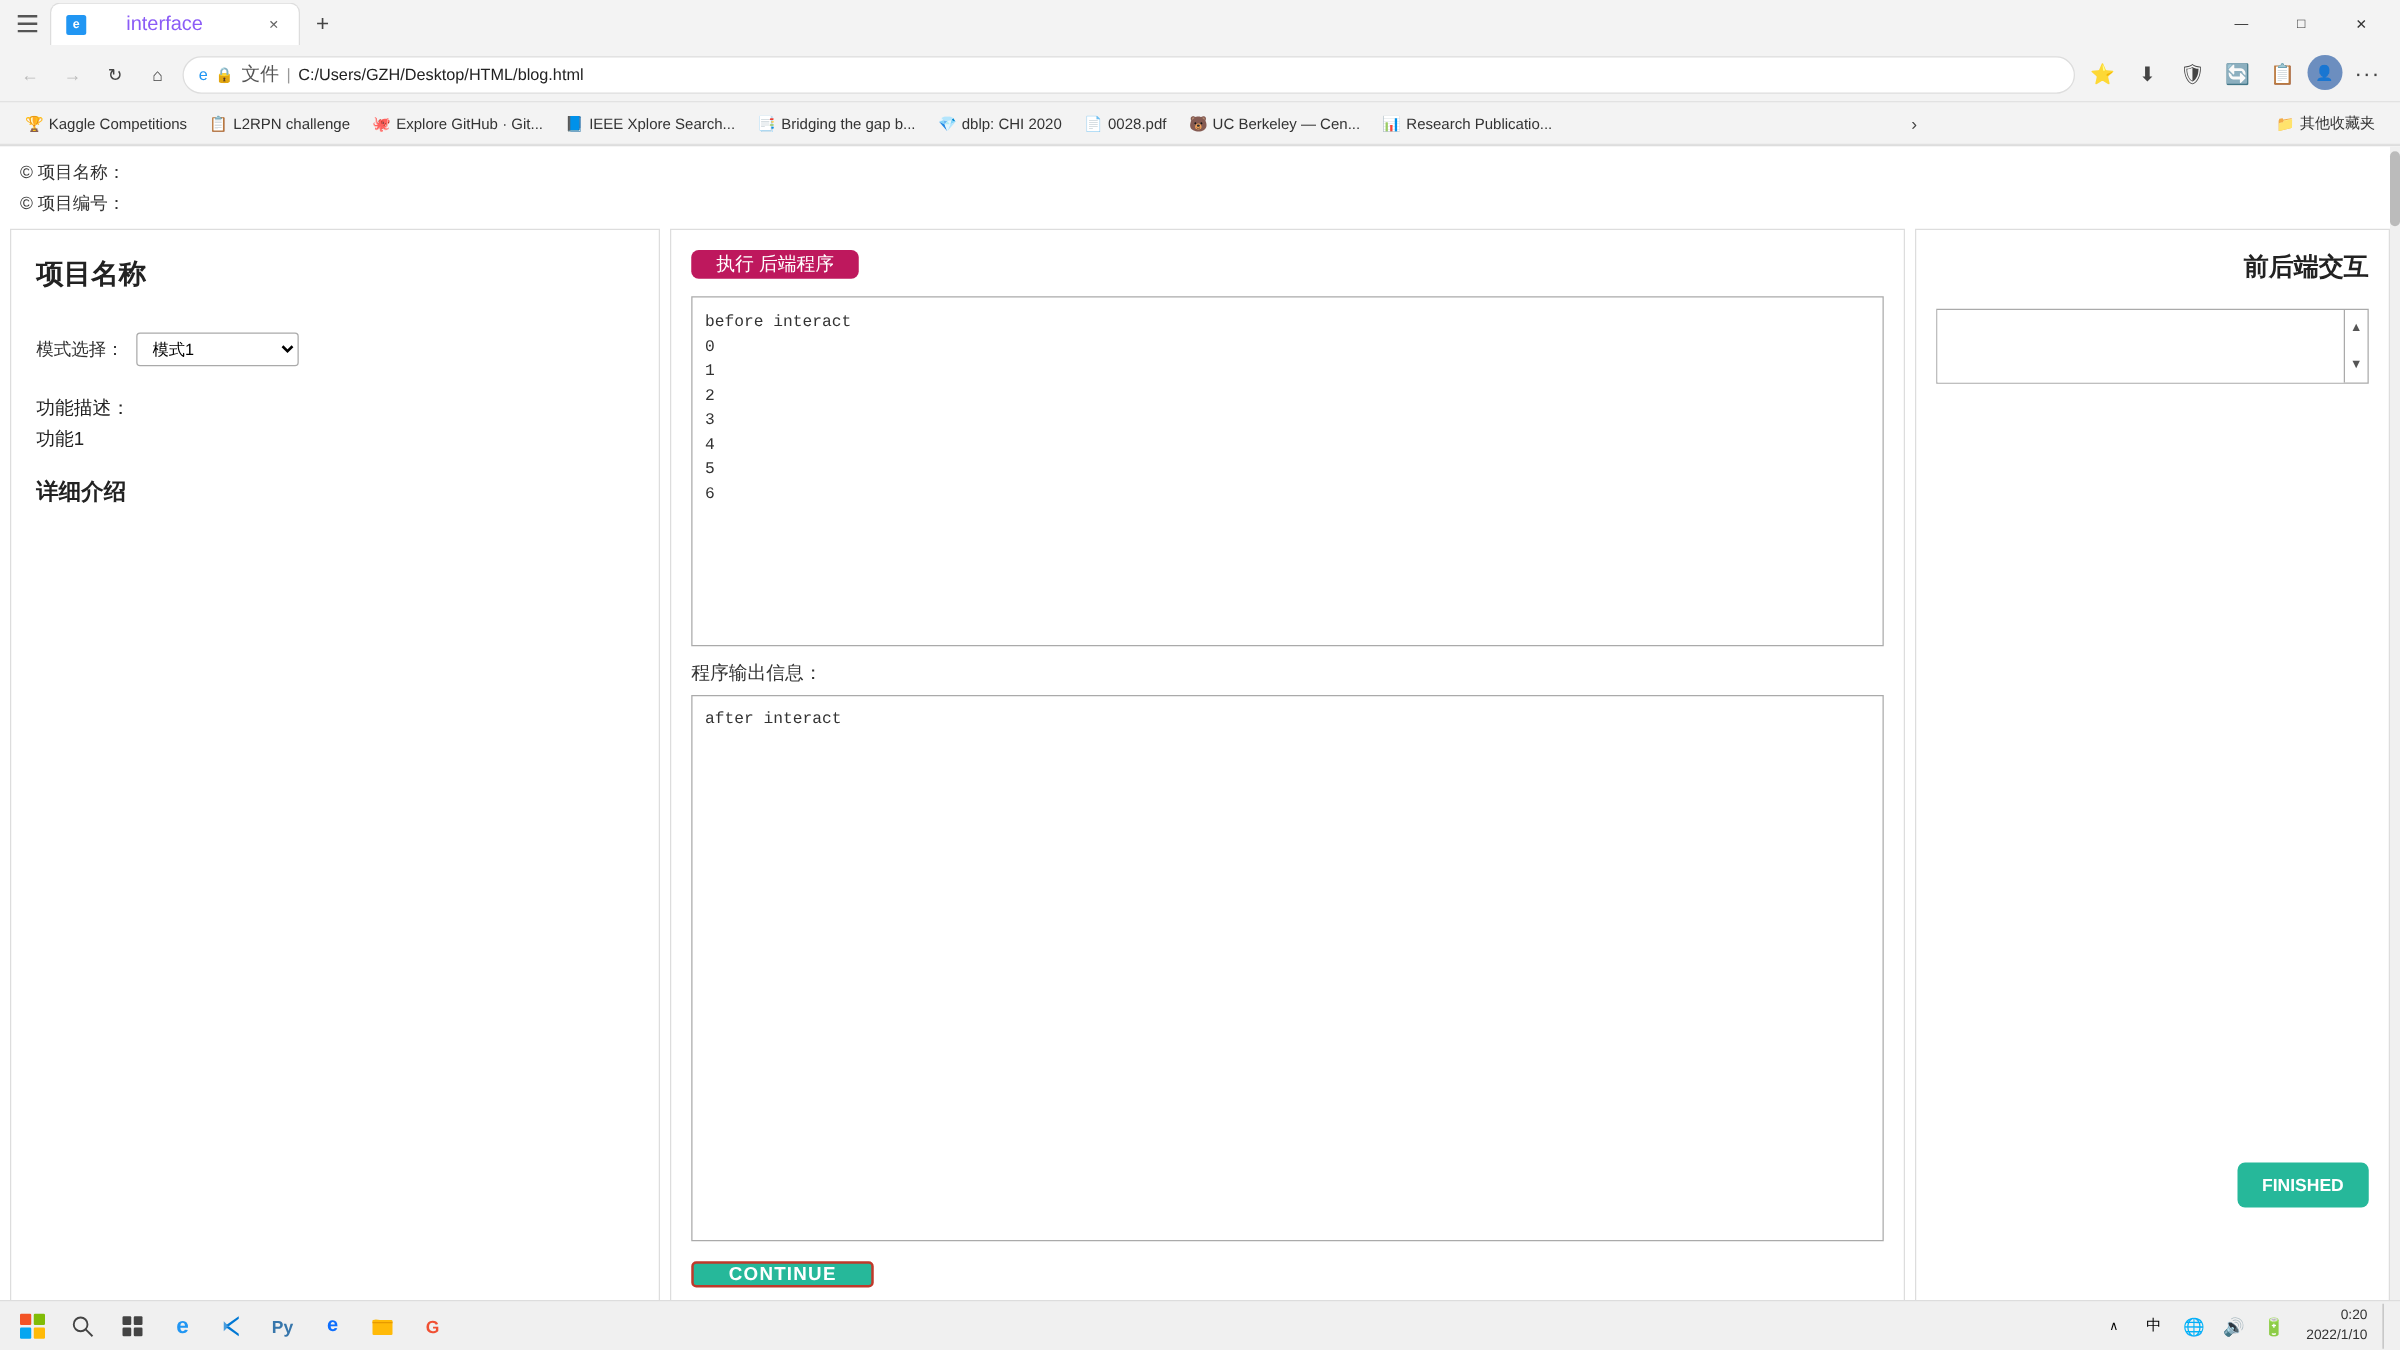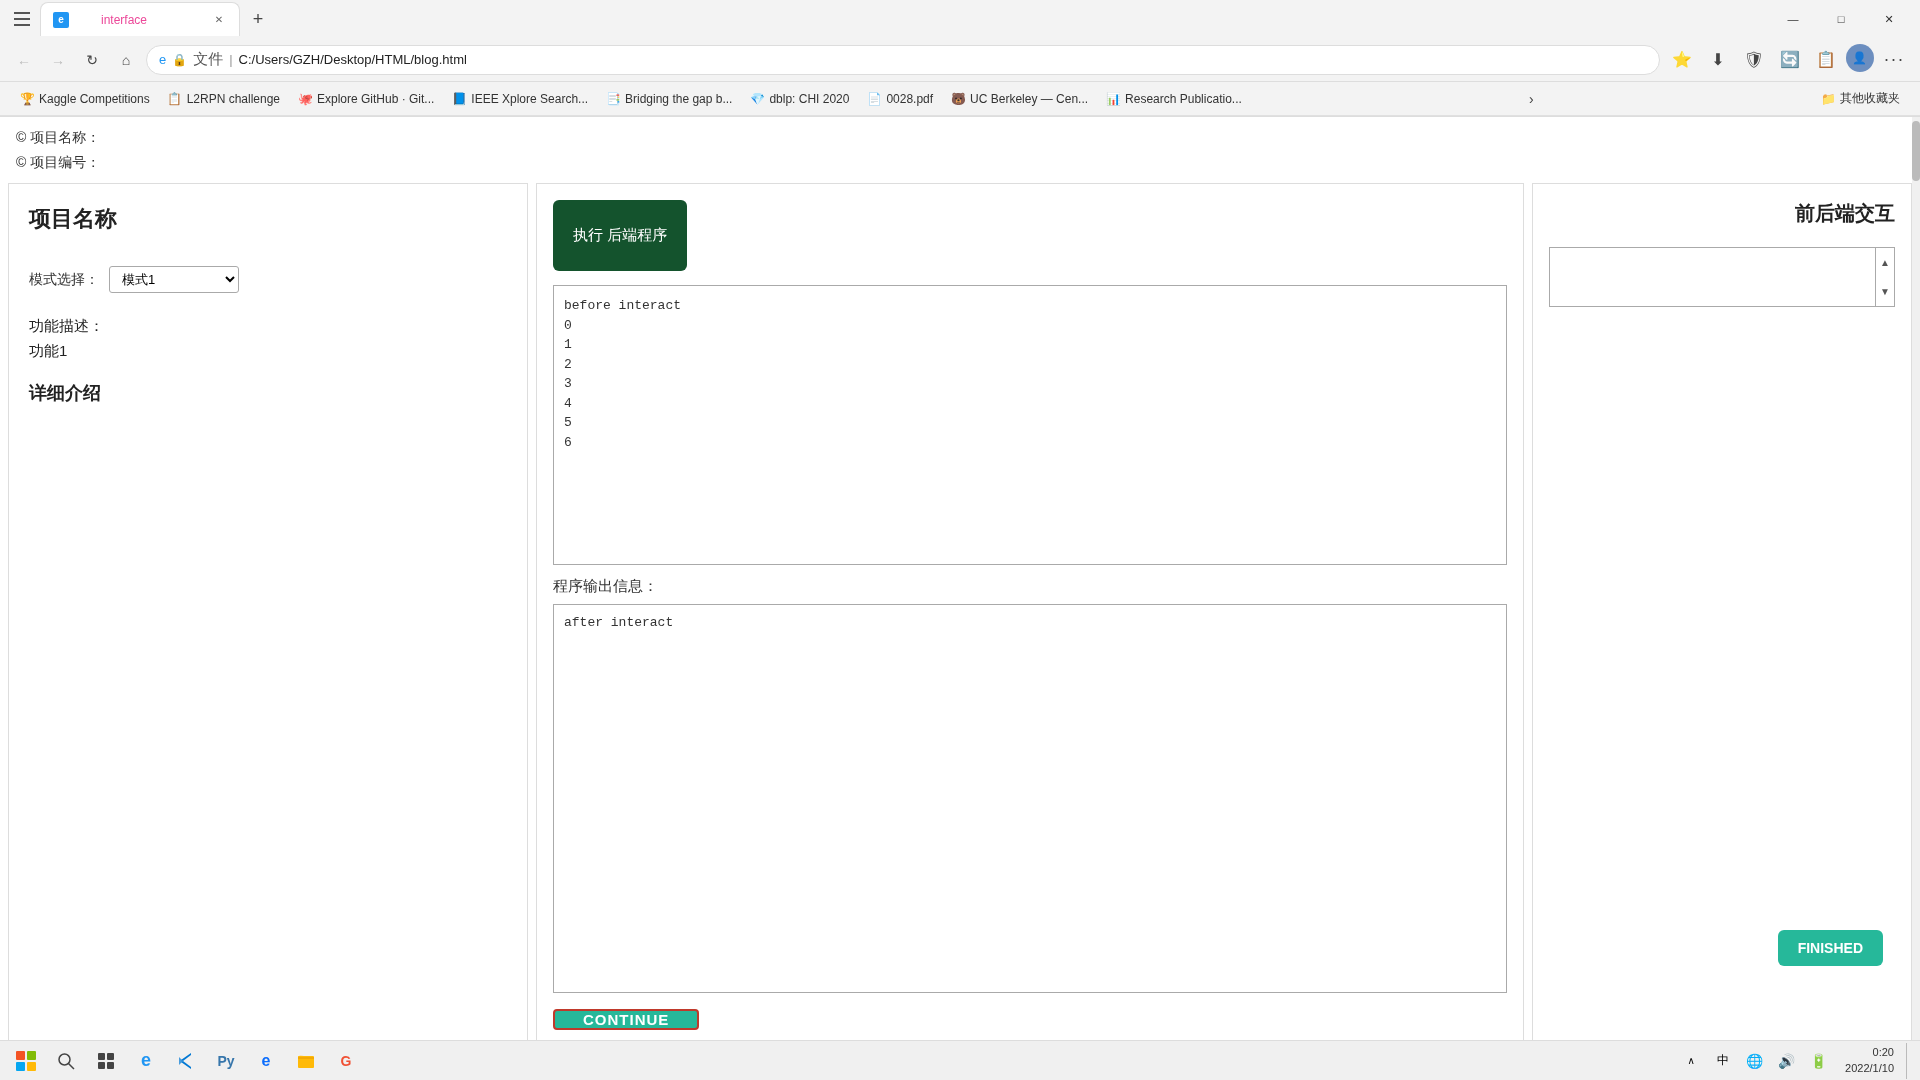--- a/index.html
+++ b/index.html
@@ -48,22 +48,22 @@
     .tab-favicon {
       width: 16px; height: 16px;
       background: #2196f3;
       border-radius: 2px;
       font-size: 10px;
       color: white;
       display: flex; align-items: center; justify-content: center;
       font-weight: bold;
     }
     .tab-title {
-      font-size: 12px;
-      color: #ec4899;
+      font-size: 16px;
+      color: #8b5cf6;
       flex: 1;
       white-space: nowrap;
       overflow: hidden;
       text-overflow: ellipsis;
       padding-left: 24px;
     }
     .tab-close {
       width: 16px; height: 16px;
       border-radius: 50%;
       display: flex; align-items: center; justify-content: center;
@@ -286,25 +286,25 @@
       flex: 1;
       background: rgba(255,255,255,0.92);
       border: 1px solid #ddd;
       padding: 16px;
       display: flex;
       flex-direction: column;
       position: relative;
       overflow: hidden;
     }
     .execute-btn {
-      background: #14532d;
+      background: #be185d;
       color: white;
       border: none;
       border-radius: 6px;
-      padding: 26px 20px;
+      padding: 2px 20px;
       font-size: 15px;
       cursor: pointer;
       align-self: flex-start;
       margin-bottom: 14px;
       font-family: inherit;
     }
 
     .output-box {
       border: 1px solid #aaa;
       background: white;
@@ -401,21 +401,21 @@
     .finished-btn {
       background: #26b89a;
       color: white;
       border: none;
       border-radius: 6px;
       padding: 10px 20px;
       font-size: 14px;
       font-weight: bold;
       cursor: pointer;
       position: absolute;
-      right: 28px;
+      right: 16px;
       bottom: 80px;
       font-family: inherit;
     }
 
     
     .taskbar {
       position: fixed;
       bottom: 0; left: 0; right: 0;
       height: 40px;
       background: #f0f0f0;

